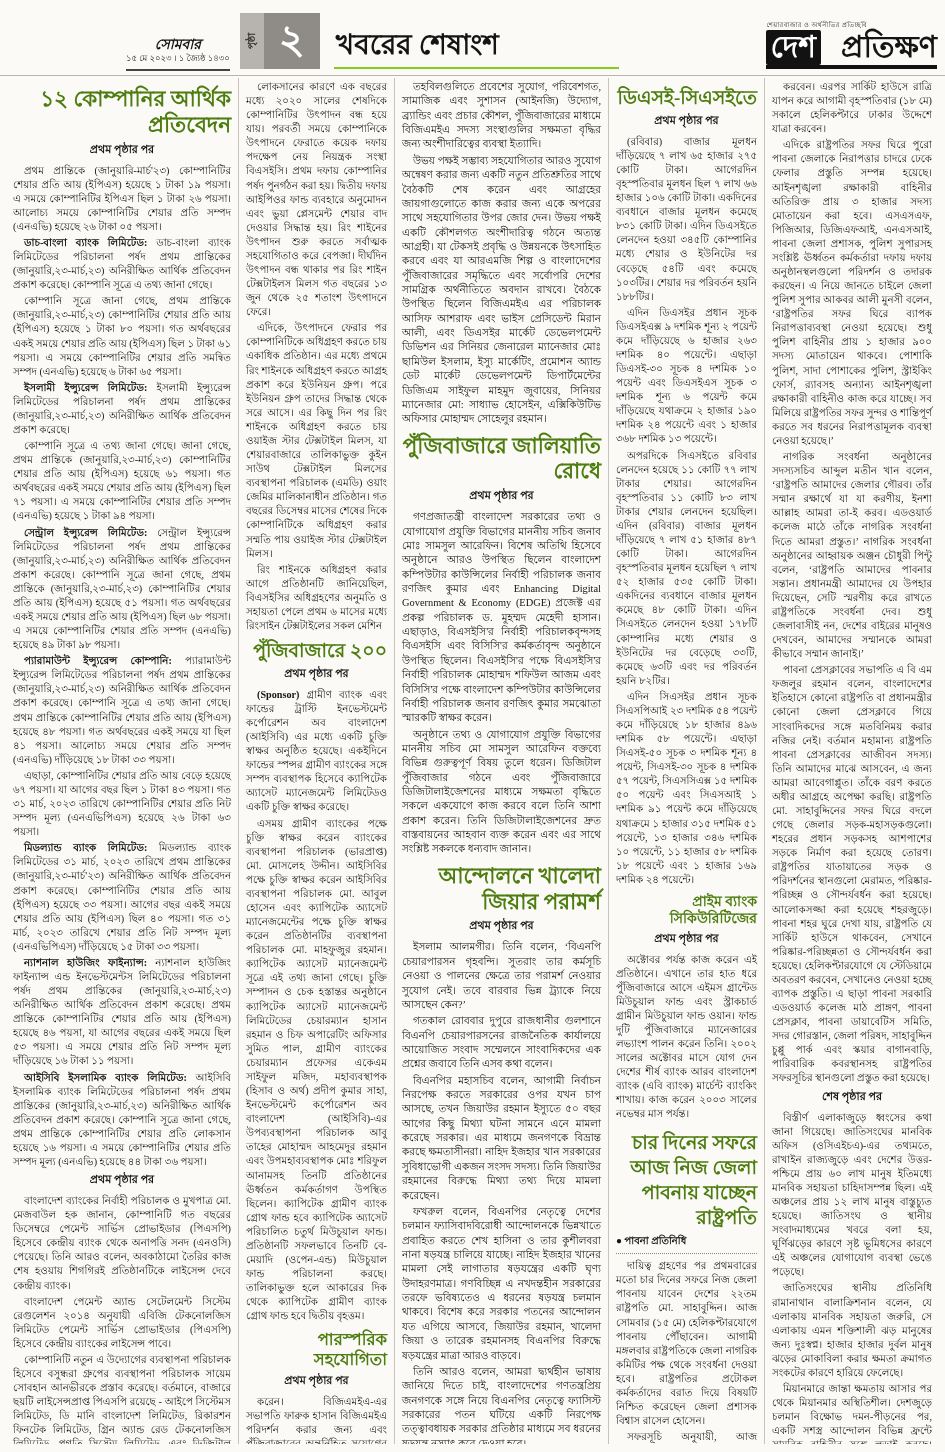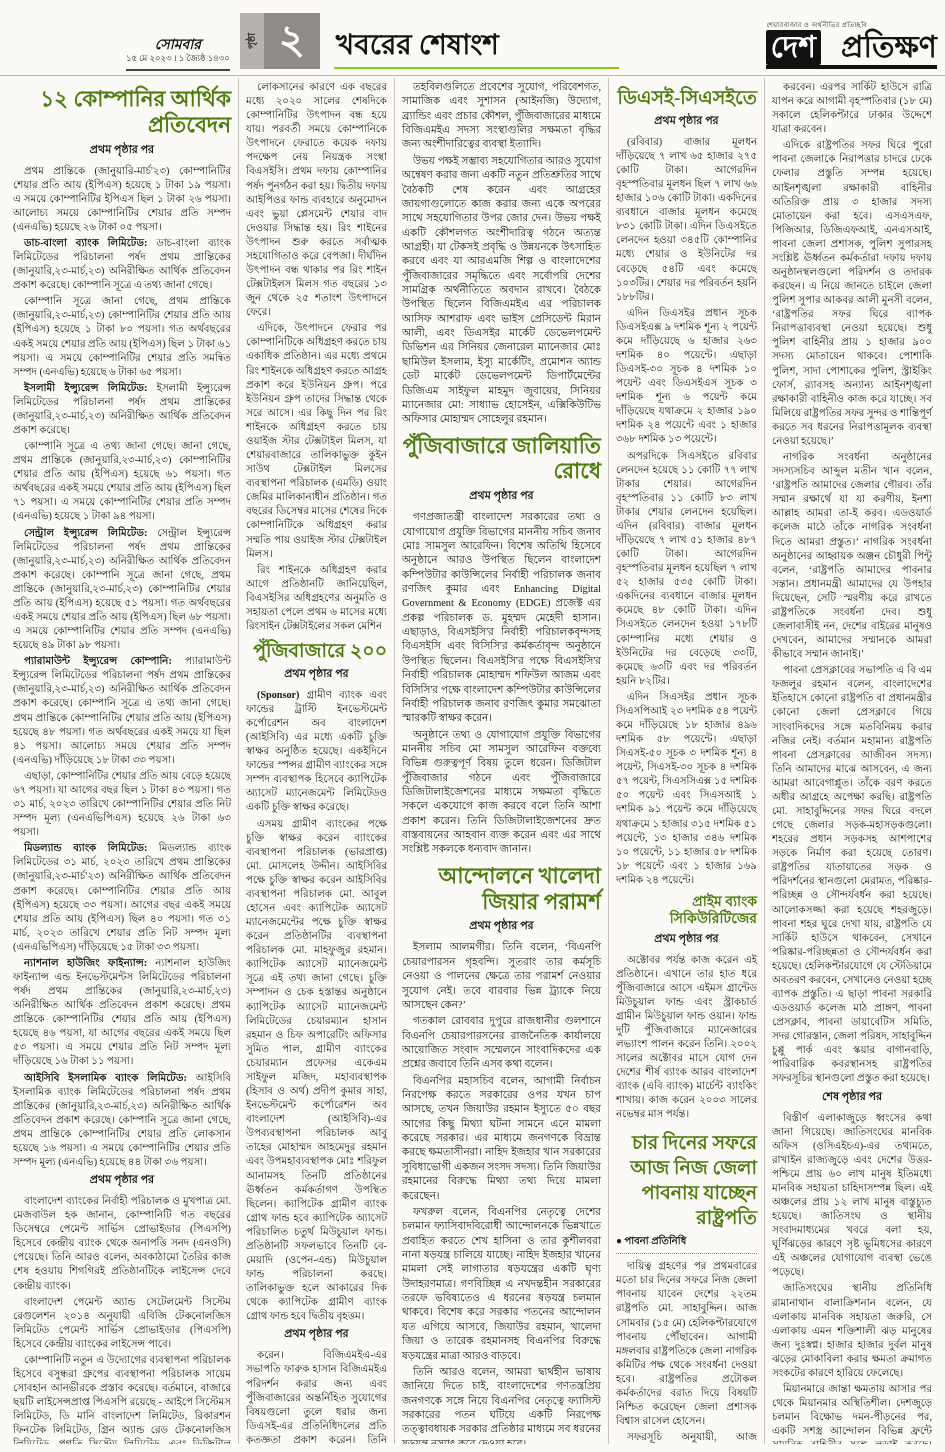--- a/index.html
+++ b/index.html
@@ -106,20 +106,21 @@
       <p class="para">কোম্পানিটি নতুন এ উদ্যোগের ব্যবস্থাপনা পরিচালক হিসেবে বসুন্ধরা গ্রুপের ব্যবস্থাপনা পরিচালক সায়েম সোবহান আনভীরকে প্রস্তাব করেছে। বর্তমানে, বাজারে ছয়টি লাইসেন্সপ্রাপ্ত পিএসপি রয়েছে - আইপে সিস্টেমস লিমিটেড, ডি মানি বাংলাদেশ লিমিটেড, রিকারশন ফিনটেক লিমিটেড, গ্রিন অ্যান্ড রেড টেকনোলজিস লিমিটেড, প্রগতি সিস্টেম লিমিটেড, এবং ডিজিটাল পেমেন্টস লিমিটেড।</p>
     </div>
     <div class="col col2">
       <p class="para">লোকসানের কারণে এক বছরের মধ্যে ২০২০ সালের শেষদিকে কোম্পানিটির উৎপাদন বন্ধ হয়ে যায়। পরবর্তী সময়ে কোম্পানিকে উৎপাদনে ফেরাতে কয়েক দফায় পদক্ষেপ নেয় নিয়ন্ত্রক সংস্থা বিএসইসি। প্রথম দফায় কোম্পানির পর্ষদ পুনর্গঠন করা হয়। দ্বিতীয় দফায় আইপিওর ফান্ড ব্যবহারে অনুমোদন এবং ভুয়া প্লেসমেন্ট শেয়ার বাদ দেওয়ার সিদ্ধান্ত হয়। রিং শাইনের উৎপাদন শুরু করতে সর্বাত্মক সহযোগিতাও করে বেপজা। দীর্ঘদিন উৎপাদন বন্ধ থাকার পর রিং শাইন টেক্সটাইলস মিলস গত বছরের ১৩ জুন থেকে ২৫ শতাংশ উৎপাদনে ফেরে।</p>
       <p class="para">এদিকে, উৎপাদনে ফেরার পর কোম্পানিটিকে অধিগ্রহণ করতে চায় একাধিক প্রতিষ্ঠান। এর মধ্যে প্রথমে রিং শাইনকে অধিগ্রহণ করতে আগ্রহ প্রকাশ করে ইউনিয়ন গ্রুপ। পরে ইউনিয়ন গ্রুপ তাদের সিদ্ধান্ত থেকে সরে আসে। এর কিছু দিন পর রিং শাইনকে অধিগ্রহণ করতে চায় ওয়াইজ স্টার টেক্সটাইল মিলস, যা শেয়ারবাজারে তালিকাভুক্ত কুইন সাউথ টেক্সটাইল মিলসের ব্যবস্থাপনা পরিচালক (এমডি) ওয়াং জেমির মালিকানাধীন প্রতিষ্ঠান। গত বছরের ডিসেম্বর মাসের শেষের দিকে কোম্পানিটিকে অধিগ্রহণ করার সম্মতি পায় ওয়াইজ স্টার টেক্সটাইল মিলস।</p>
       <p class="para">রিং শাইনকে অধিগ্রহণ করার আগে প্রতিষ্ঠানটি জানিয়েছিল, বিএসইসির অধিগ্রহণের অনুমতি ও সহায়তা পেলে প্রথম ৬ মাসের মধ্যে রিংসাইন টেক্সটাইলের সকল মেশিন</p>
       <h2 class="hl s2">পুঁজিবাজারে ২০০</h2>
       <div class="kicker">প্রথম পৃষ্ঠার পর</div>
       <p class="para"><b>(Sponsor) </b>গ্রামীণ ব্যাংক এবং ফান্ডের ট্রাস্টি ইনভেস্টমেন্ট কর্পোরেশন অব বাংলাদেশ (আইসিবি) এর মধ্যে একটি চুক্তি স্বাক্ষর অনুষ্ঠিত হয়েছে। একইদিনে ফান্ডের স্পন্সর গ্রামীণ ব্যাংকের সঙ্গে সম্পদ ব্যবস্থাপক হিসেবে ক্যাপিটেক অ্যাসেট ম্যানেজমেন্ট লিমিটেডও একটি চুক্তি স্বাক্ষর করেছে।</p>
       <p class="para">এসময় গ্রামীণ ব্যাংকের পক্ষে চুক্তি স্বাক্ষর করেন ব্যাংকের ব্যবস্থাপনা পরিচালক (ভারপ্রাপ্ত) মো. মোসলেহ উদ্দীন। আইসিবির পক্ষে চুক্তি স্বাক্ষর করেন আইসিবির ব্যবস্থাপনা পরিচালক মো. আবুল হোসেন এবং ক্যাপিটেক অ্যাসেট ম্যানেজমেন্টের পক্ষে চুক্তি স্বাক্ষর করেন প্রতিষ্ঠানটির ব্যবস্থাপনা পরিচালক মো. মাহফুজুর রহমান। ক্যাপিটেক অ্যাসেট ম্যানেজমেন্ট সূত্রে এই তথ্য জানা গেছে। চুক্তি সম্পাদন ও চেক হস্তান্তর অনুষ্ঠানে ক্যাপিটেক অ্যাসেট ম্যানেজমেন্ট লিমিটেডের চেয়ারম্যান হাসান রহমান ও চিফ অপারেটিং অফিসার সুমিত পাল, গ্রামীণ ব্যাংকের চেয়ারম্যান প্রফেসর একেএম সাইফুল মজিদ, মহাব্যবস্থাপক (হিসাব ও অর্থ) প্রদীপ কুমার সাহা, ইনভেস্টমেন্ট কর্পোরেশন অব বাংলাদেশ (আইসিবি)-এর উপব্যবস্থাপনা পরিচালক আবু তাহের মোহাম্মদ আহমেদুর রহমান এবং উপমহাব্যবস্থাপক মোঃ শরিফুল আনামসহ তিনটি প্রতিষ্ঠানের ঊর্ধ্বতন কর্মকর্তাগণ উপস্থিত ছিলেন। ক্যাপিটেক গ্রামীণ ব্যাংক গ্রোথ ফান্ড হবে ক্যাপিটেক অ্যাসেট পরিচালিত চতুর্থ মিউচুয়াল ফান্ড। প্রতিষ্ঠানটি সফলভাবে তিনটি বে-মেয়াদি (ওপেন-এন্ড) মিউচুয়াল ফান্ড পরিচালনা করছে। তালিকাভুক্ত হলে আকারের দিক থেকে ক্যাপিটেক গ্রামীণ ব্যাংক গ্রোথ ফান্ড হবে দ্বিতীয় বৃহত্তম।</p>
+      <h2 class="hl s3">পারস্পরিক সহযোগিতা</h2>
       <div class="kicker">প্রথম পৃষ্ঠার পর</div>
       <p class="para">করেন। বিজিএমইএ-এর সভাপতি ফারুক হাসান বিজিএমইএ পরিদর্শন করার জন্য এবং পুঁজিবাজারের অন্তর্নিহিত সুযোগের বিষয়গুলো তুলে ধরার জন্য ডিএসই-এর প্রতিনিধিদলের প্রতি কৃতজ্ঞতা প্রকাশ করেন। তিনি ডিএসই এবং বিজিএমইএর মধ্যে সম্ভাব্য সহযোগিতার বিষয়ে গুরুত্বারোপ করেন। এর মধ্যে অন্যতম হলো: অর্থায়নের বৈচিত্র্যময়</p>
     </div>
     <div class="col col3">
       <p class="para">তহবিলগুলিতে প্রবেশের সুযোগ, পরিবেশগত, সামাজিক এবং সুশাসন (আইনজি) উদ্যোগ, ব্র্যান্ডিং এবং প্রচার কৌশল, পুঁজিবাজারের মাধ্যমে বিজিএমইএ সদস্য সংস্থাগুলির সক্ষমতা বৃদ্ধির জন্য অংশীদারিত্বের ব্যবস্থা ইত্যাদি।</p>
       <p class="para">উভয় পক্ষই সম্ভাব্য সহযোগিতার আরও সুযোগ অন্বেষণ করার জন্য একটি নতুন প্রতিশ্রুতির সাথে বৈঠকটি শেষ করেন এবং আগ্রহের জায়গাগুলোতে কাজ করার জন্য একে অপরের সাথে সহযোগিতার উপর জোর দেন। উভয় পক্ষই একটি কৌশলগত অংশীদারিত্ব গঠনে অত্যন্ত আগ্রহী। যা টেকসই প্রবৃদ্ধি ও উন্নয়নকে উৎসাহিত করবে এবং যা আরএমজি শিল্প ও বাংলাদেশের পুঁজিবাজারের সমৃদ্ধিতে এবং সর্বোপরি দেশের সামগ্রিক অর্থনীতিতে অবদান রাখবে। বৈঠকে উপস্থিত ছিলেন বিজিএমইএ এর পরিচালক আসিফ আশরাফ এবং ভাইস প্রেসিডেন্ট মিরান আলী, এবং ডিএসইর মার্কেট ডেভেলপমেন্ট ডিভিশন এর সিনিয়র জেনারেল ম্যানেজার মোঃ ছামিউল ইসলাম, ইস্যু মার্কেটিং, প্রমোশন অ্যান্ড ডেট মার্কেট ডেভেলপমেন্ট ডিপার্টমেন্টের ডিজিএম সাইফুল মাহমুদ জুবায়ের, সিনিয়র ম্যানেজার মো: সাধ্যাভ হোসেইন, এক্সিকিউটিভ অফিসার মোহাম্মদ সোহেলুর রহমান।</p>
       <h2 class="hl s1">পুঁজিবাজারে জালিয়াতি রোধে</h2>
       <div class="kicker">প্রথম পৃষ্ঠার পর</div>
       <p class="para">গণপ্রজাতন্ত্রী বাংলাদেশ সরকারের তথ্য ও যোগাযোগ প্রযুক্তি বিভাগের মাননীয় সচিব জনাব মোঃ সামসুল আরেফিন। বিশেষ অতিথি হিসেবে অনুষ্ঠানে আরও উপস্থিত ছিলেন বাংলাদেশ কম্পিউটার কাউন্সিলের নির্বাহী পরিচালক জনাব রণজিৎ কুমার এবং Enhancing Digital Government &amp; Economy (EDGE) প্রজেক্ট এর প্রকল্প পরিচালক ড. মুহম্মদ মেহেদী হাসান। এছাড়াও, বিএসইসি'র নির্বাহী পরিচালকবৃন্দসহ বিএসইসি এবং বিসিসি'র কর্মকর্তাবৃন্দ অনুষ্ঠানে উপস্থিত ছিলেন। বিএসইসি'র পক্ষে বিএসইসি'র নির্বাহী পরিচালক মোহাম্মদ শফিউল আজম এবং বিসিসি'র পক্ষে বাংলাদেশ কম্পিউটার কাউন্সিলের নির্বাহী পরিচালক জনাব রণজিৎ কুমার সমঝোতা স্মারকটি স্বাক্ষর করেন।</p>
       <p class="para">অনুষ্ঠানে তথ্য ও যোগাযোগ প্রযুক্তি বিভাগের মাননীয় সচিব মো সামসুল আরেফিন বক্তব্যে বিভিন্ন গুরুত্বপূর্ণ বিষয় তুলে ধরেন। ডিজিটাল পুঁজিবাজার গঠনে এবং পুঁজিবাজারে ডিজিটালাইজেশনের মাধ্যমে সক্ষমতা বৃদ্ধিতে সকলে একযোগে কাজ করবে বলে তিনি আশা প্রকাশ করেন। তিনি ডিজিটালাইজেশনের দ্রুত বাস্তবায়নের আহবান ব্যক্ত করেন এবং এর সাথে সংশ্লিষ্ট সকলকে ধন্যবাদ জানান।</p>

